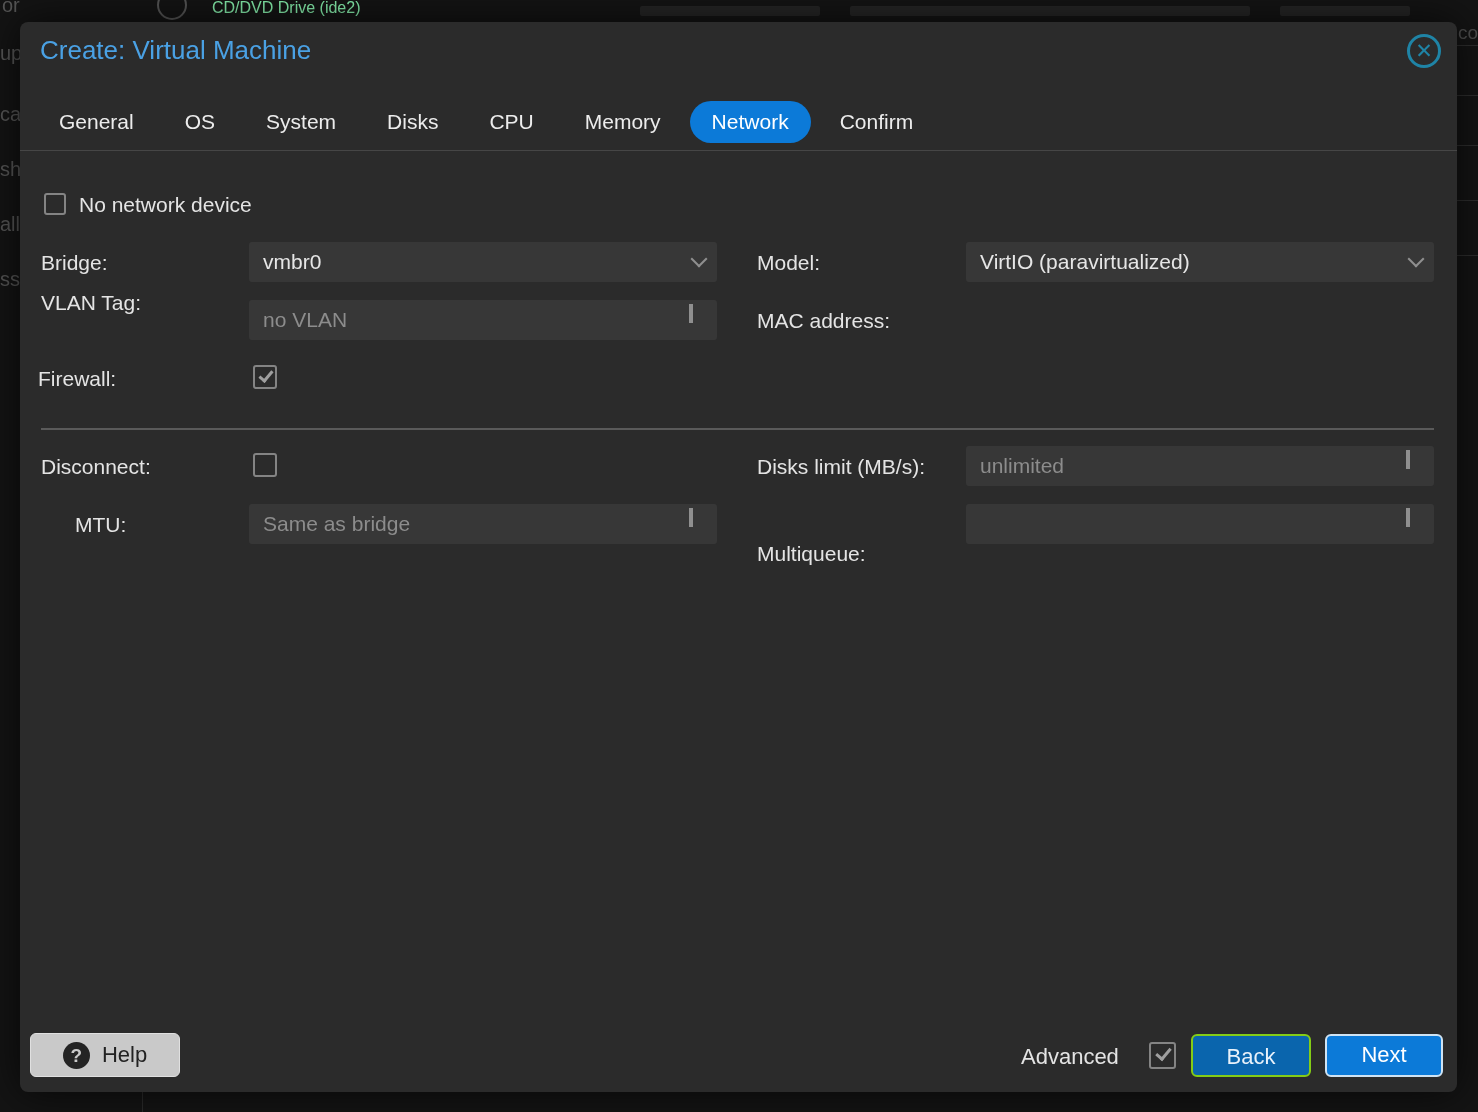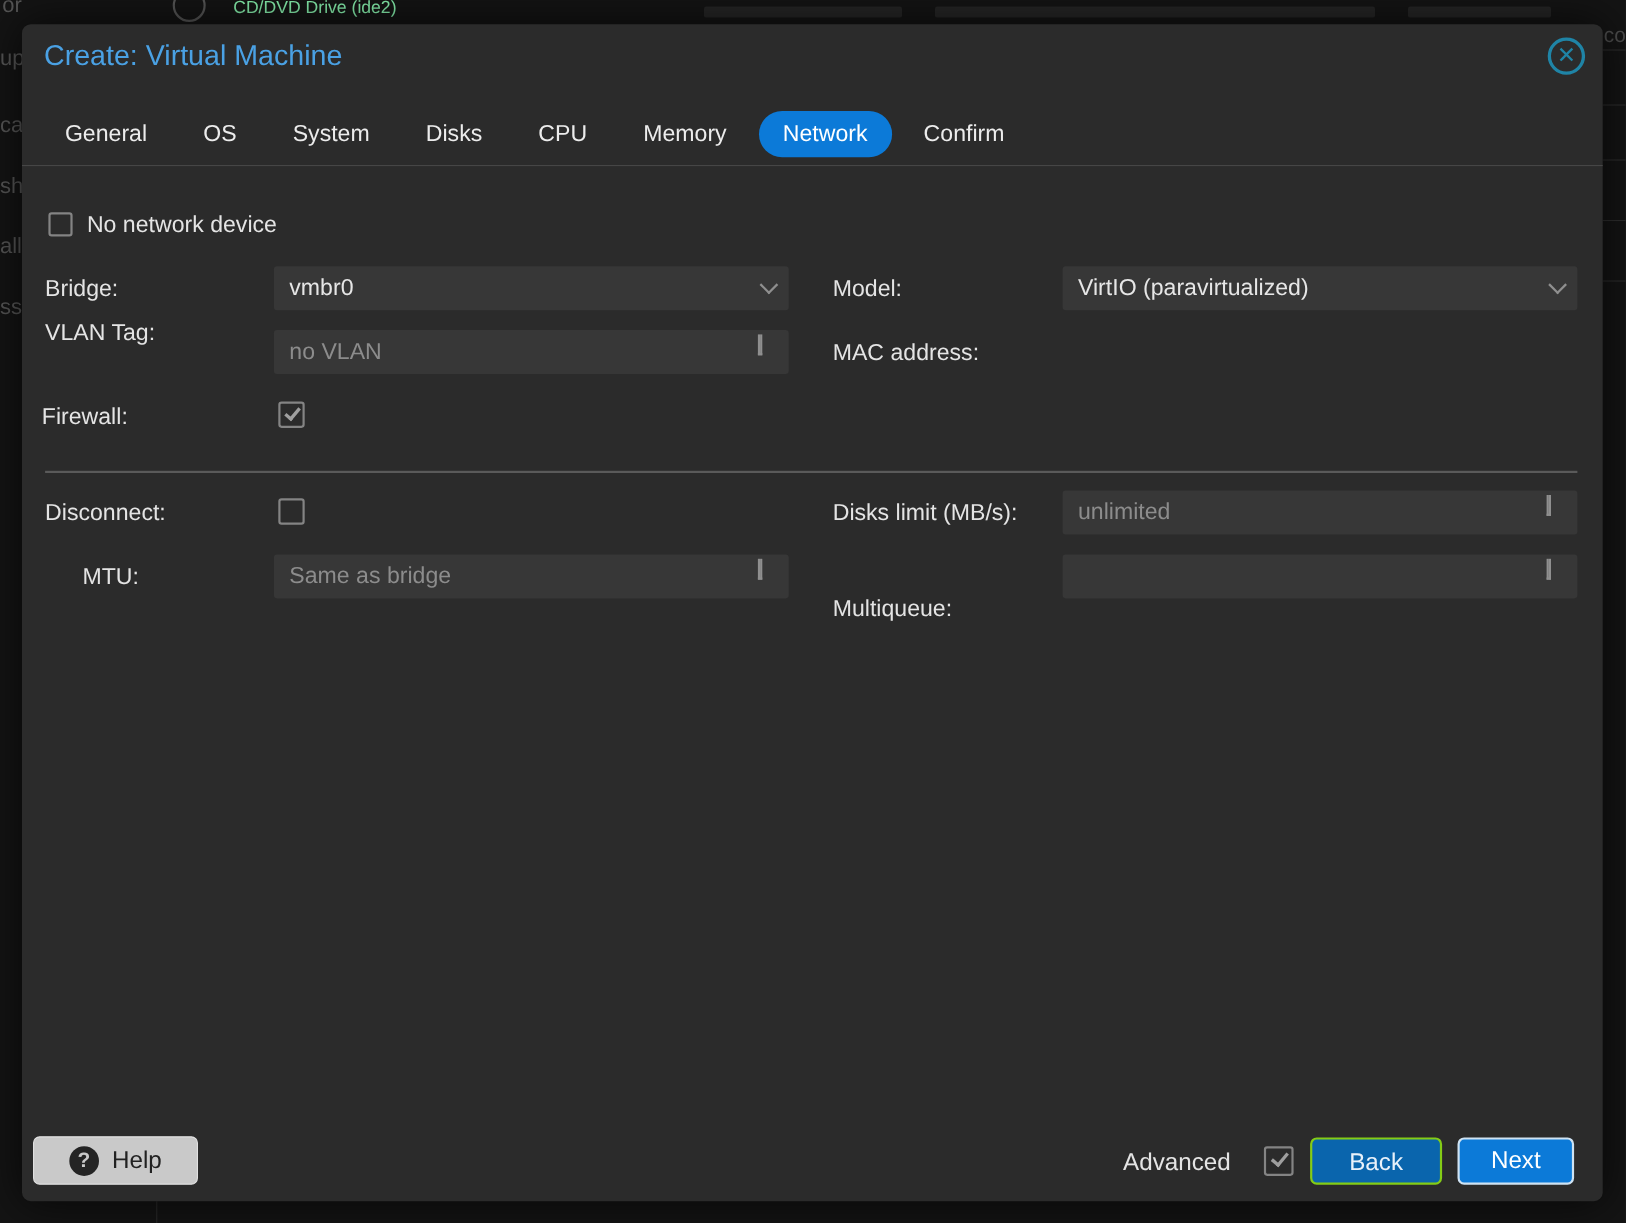--- a/index.html
+++ b/index.html
@@ -107,21 +107,21 @@
 
   .adv-label { position:absolute; left:1001px; top:1022px; font-size:22px; color:#e4e4e4; }
   .adv-check { left:1129px; top:1020px; width:27px; height:27px; }
   .adv-check .tick { width:9px; height:15px; margin-left:8px; }
 
   .btn {
     position:absolute; top:1012px; height:43px; border-radius:6px;
     font-size:22px; color:#e8f1fa; text-align:center; line-height:41px; cursor:pointer;
   }
   .btn-back { left:1171px; width:120px; background:#0a65ad; border:2px solid #84cc16; }
-  .btn-next { left:1305px; width:106px; background:#0c7ad8; border:2px solid #cfe3f3; line-height:38px; color:#ffffff; }
+  .btn-next { left:1305px; width:118px; background:#0c7ad8; border:2px solid #cfe3f3; line-height:38px; color:#ffffff; }
 </style>
 </head>
 <body>
 
 <span class="bg-frag" style="left:2px; top:-6px;">or</span>
 <span class="bg-circle" style="left:157px; top:-10px;"></span>
 <span class="bg-frag" style="left:212px; top:-1px; font-size:16px; color:#86efac;">CD/DVD Drive (ide2)</span>
 <span class="bg-blur-bar" style="left:640px; top:6px; width:180px;"></span>
 <span class="bg-blur-bar" style="left:850px; top:6px; width:400px;"></span>
 <span class="bg-blur-bar" style="left:1280px; top:6px; width:130px;"></span>

